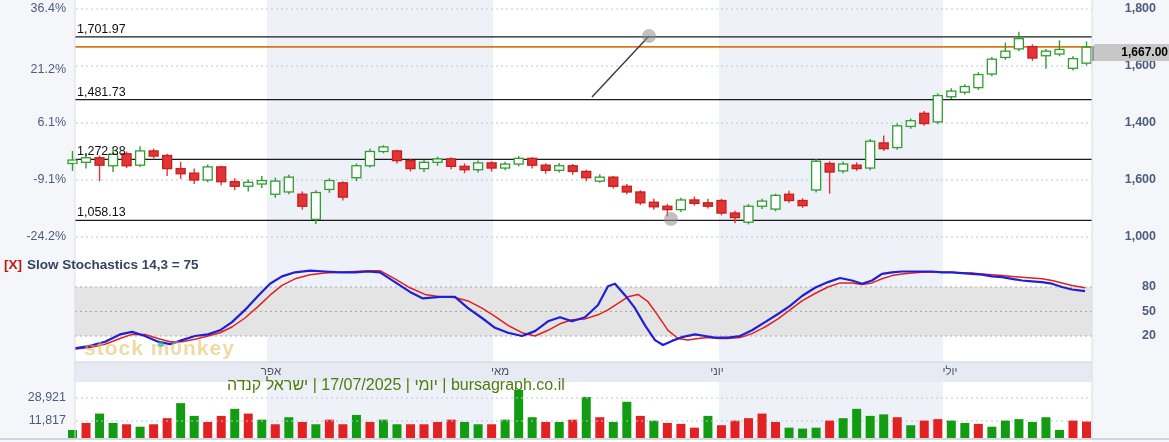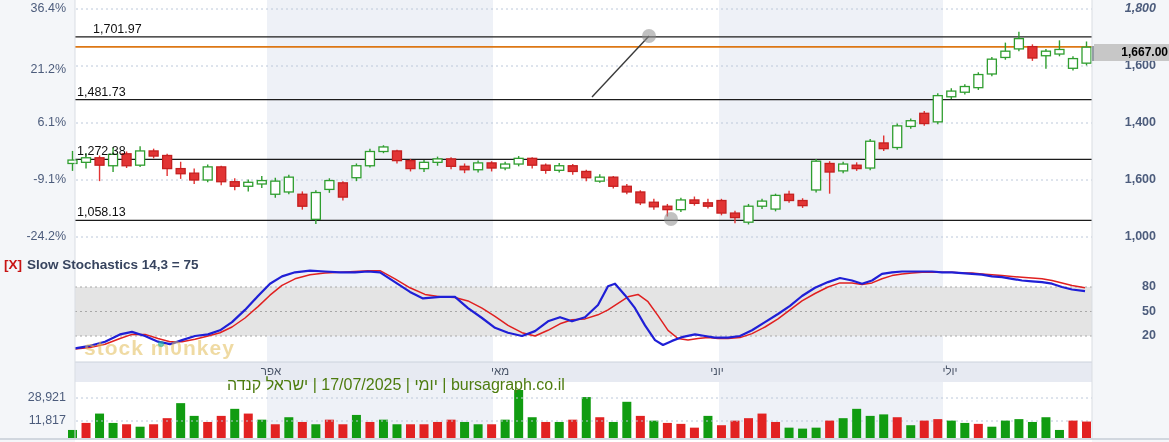--- a/index.html
+++ b/index.html
@@ -280,30 +280,30 @@
       <polyline points="75,348.3 90,345.8 105,341.7 120,334.4 132,331.9 145,336.0 158,341.7 170,344.2 182,340.1 195,336.0 208,334.4 220,330.3 232,322.1 245,309.9 258,296.0 270,283.7 282,276.4 295,272.3 310,270.7 325,271.5 340,272.3 355,272.3 368,271.5 380,272.3 395,282.1 410,291.9 423,298.4 440,296.8 455,296.8 468,308.2 482,318.0 495,327.8 508,332.7 522,336.0 535,331.1 548,321.3 560,317.2 572,321.3 585,317.2 598,305.0 608,286.2 615,283.7 625,295.2 635,308.2 645,325.4 655,340.1 663,345.0 672,340.9 683,336.8 695,334.4 705,336.0 715,337.6 728,337.6 740,336.0 752,330.3 765,322.1 778,314.0 790,305.8 802,296.0 815,287.8 828,282.1 840,278.0 852,280.5 862,283.7 872,280.5 882,273.9 892,272.3 902,271.5 912,271.5 922,271.5 932,271.5 942,272.3 952,272.3 962,273.1 972,273.9 982,274.7 992,276.4 1002,277.2 1012,278.8 1022,280.5 1032,281.3 1042,282.1 1052,283.7 1062,287.0 1072,289.5 1085,291.1" fill="none" stroke="#1f1fd6" stroke-width="2.2" stroke-linejoin="round"></polyline>
       <rect x="75" y="362" width="1017" height="20" fill="#e7eaf2"></rect>
       <line x1="75" y1="362" x2="1092" y2="362" stroke="#ccd2dc" stroke-width="1"></line>
       <line x1="75" y1="0" x2="75" y2="439" stroke="#d9dde3" stroke-width="1"></line>
       <line x1="1092" y1="0" x2="1092" y2="439" stroke="#d9dde3" stroke-width="1"></line>
       <line x1="0" y1="439" x2="1169" y2="439" stroke="#c6ccd6" stroke-width="1.5"></line>
       <rect x="1092" y="46" width="5" height="15" fill="#969ca6"></rect>
     </svg>
   <div id="labels">
       <div class="axl" style="top: 1px;">36.4%</div>
-      <div class="axr" style="top: 1px; font-style: italic;">1,800</div>
+      <div class="axr" style="top: 1px;">1,800</div>
       <div class="axl" style="top: 62px;">21.2%</div>
       <div class="axr" style="top: 58px;">1,600</div>
       <div class="axl" style="top: 115px;">6.1%</div>
       <div class="axr" style="top: 115px;">1,400</div>
       <div class="axl" style="top: 172px;">-9.1%</div>
       <div class="axr" style="top: 172px;">1,600</div>
       <div class="axl" style="top: 229px;">-24.2%</div>
       <div class="axr" style="top: 229px;">1,000</div>
-      <div class="lvl" style="left: 77px; top: 21.9385px; padding-left: 16px;">1,701.97</div>
+      <div class="lvl" style="left: 77px; top: 21.9385px;">1,701.97</div>
       <div class="lvl" style="left: 77px; top: 84.7069px;">1,481.73</div>
       <div class="lvl" style="left: 77px; top: 144.372px;">1,272.38</div>
       <div class="lvl" style="left: 77px; top: 205.433px;">1,058.13</div>
       <div class="axl" style="top: 390px;">28,921</div>
       <div class="axl" style="top: 413px;">11,817</div>
       <div class="axr" style="top: 279px;">80</div>
       <div class="axr" style="top: 303.501px;">50</div>
       <div class="axr" style="top: 328.002px;">20</div>
       <div class="mon" style="left: 271px;">אפר</div>
       <div class="mon" style="left: 500px;">מאי</div>

